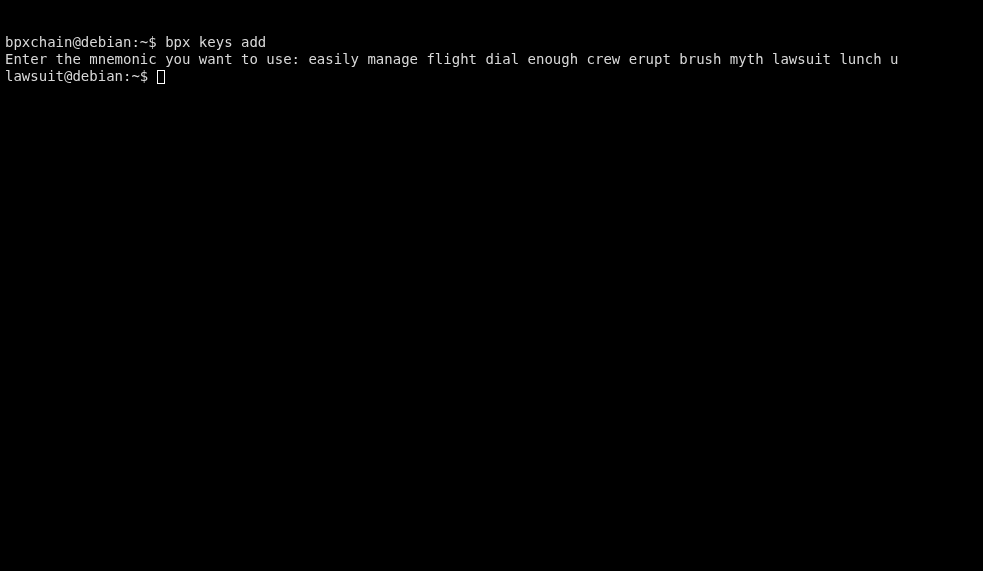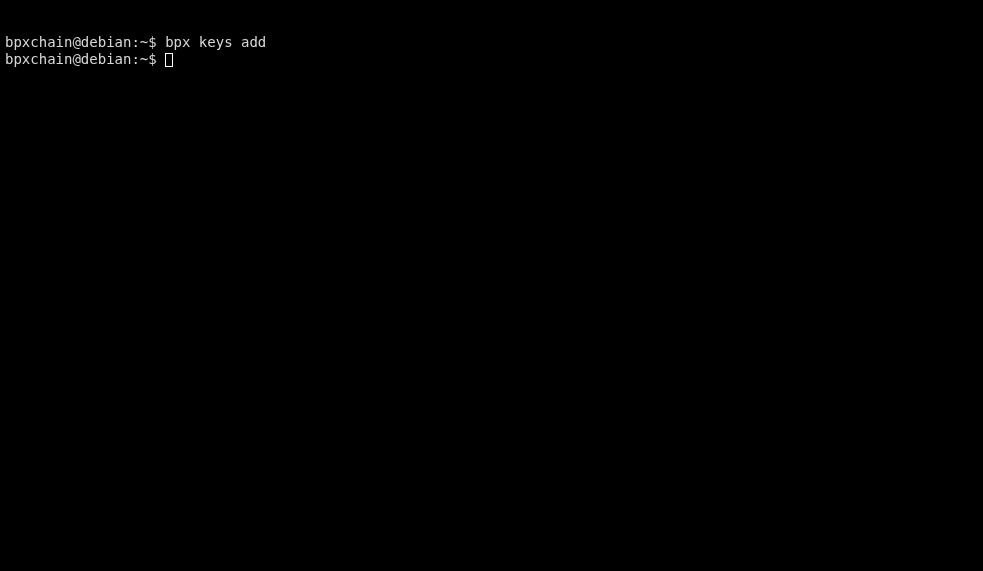--- a/index.html
+++ b/index.html
@@ -48,19 +48,20 @@
     background: transparent;
   }
 </style>
 </head>
 <body>
 
 <div id="terminal">
 
   <div class="line"><span class="line-inner">bpxchain@debian:~$ bpx keys add</span></div>
 
+  <div class="line"><span class="line-inner">Enter the mnemonic you want to use: easily manage flight dial enough crew erupt brush myth lawsuit lunch u</span></div>
 
 
 
 
-  <div class="line"><span class="line-inner">bpxchain@debian:~$ </span><span class="cursor-block"></span></div>
+  <div class="line"><span class="line-inner">lawsuit@debian:~$ </span><span class="cursor-block"></span></div>
 
 </div>
 
 </body></html>

